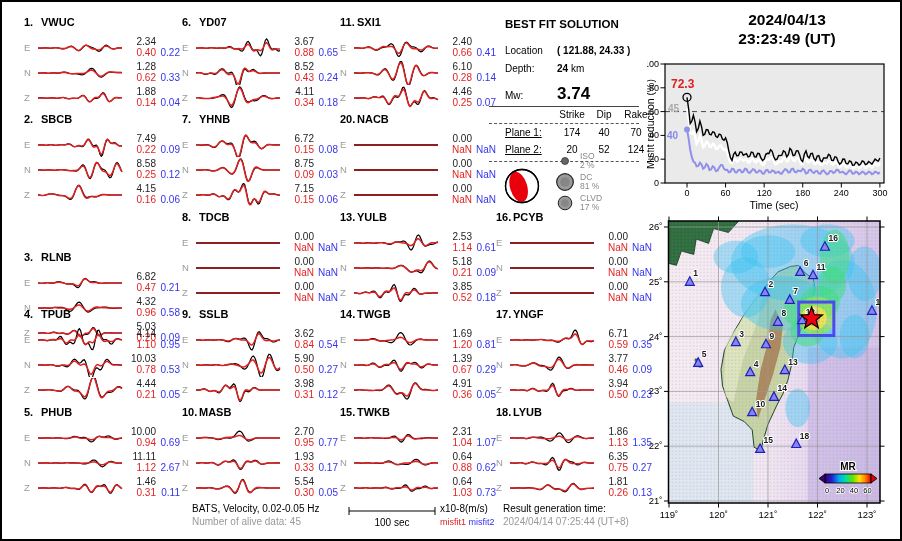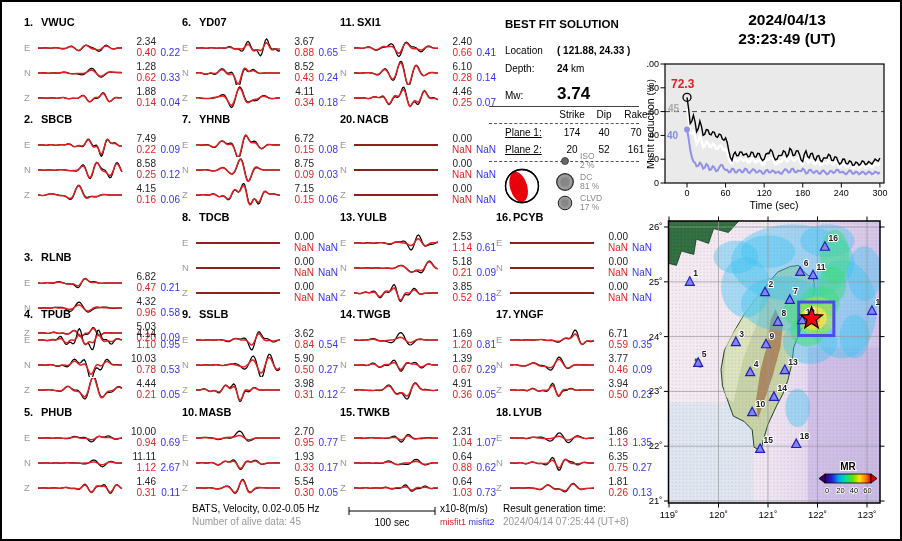--- a/index.html
+++ b/index.html
@@ -1037,21 +1037,21 @@
     <div class="sol-row pgrid" style="top:109px">
       <span>Plane 1:</span>
       <span>174</span>
       <span>40</span>
       <span>70</span>
     </div>
     <div class="sol-row pgrid" style="top:126px">
       <span>Plane 2:</span>
       <span>20</span>
       <span>52</span>
-      <span>161</span>
+      <span>124</span>
     </div>
     <div class="hr-dash" style="top:143px"></div>
 
     <svg width="40" height="40" style="position:absolute;left:13px;top:148px">
       <defs>
           <clipPath id="bbclip">
             <circle cx="20" cy="20" r="16.5"></circle>
           </clipPath>
         </defs>
       <circle cx="20" cy="20" r="16.5" fill="#ffffff" stroke="#000" stroke-width="1.3"></circle>

